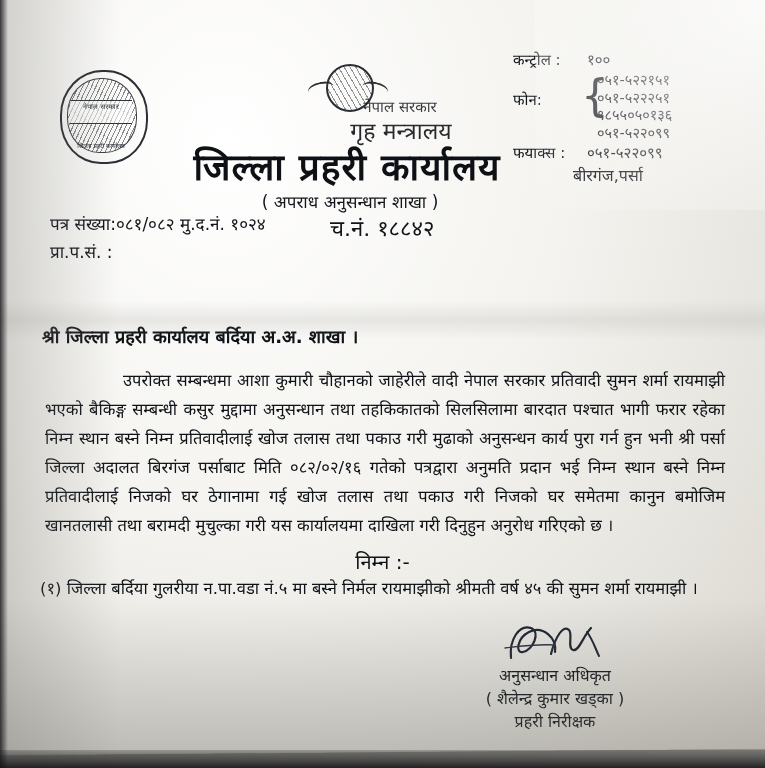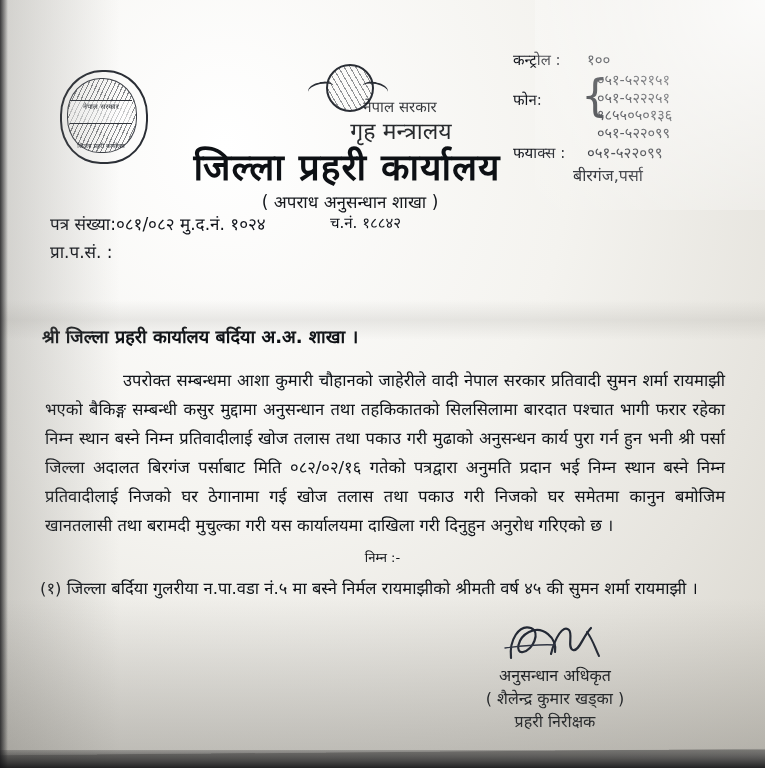--- a/index.html
+++ b/index.html
@@ -274,21 +274,21 @@
     position: absolute;
     left: 50px;
     top: 212px;
     font-size: 17px;
     color: #10131a;
   }
   #chalani {
     position: absolute;
     left: 330px;
     top: 212px;
-    font-size: 15px;
+    font-size: 22px;
     color: #10131a;
   }
   #prapasa {
     position: absolute;
     left: 50px;
     top: 240px;
     font-size: 17px;
     color: #10131a;
   }
 
@@ -324,21 +324,21 @@
   }
   #body-text p { margin: 0; }
   #body-text .indent { text-indent: 78px; }
 
   #nimna {
     position: absolute;
     left: 0;
     top: 548px;
     width: 765px;
     text-align: center;
-    font-size: 13px;
+    font-size: 20px;
     color: #0f1318;
   }
 
   #list-item-1 {
     position: absolute;
     left: 40px;
     top: 574px;
     width: 690px;
     font-size: 16.5px;
     line-height: 29px;

